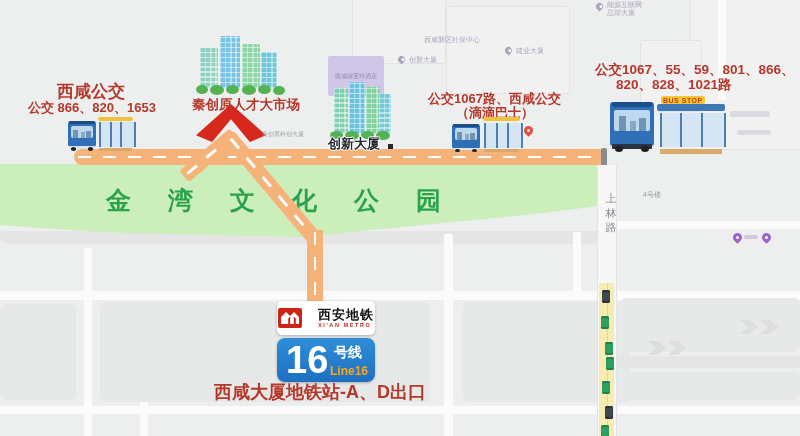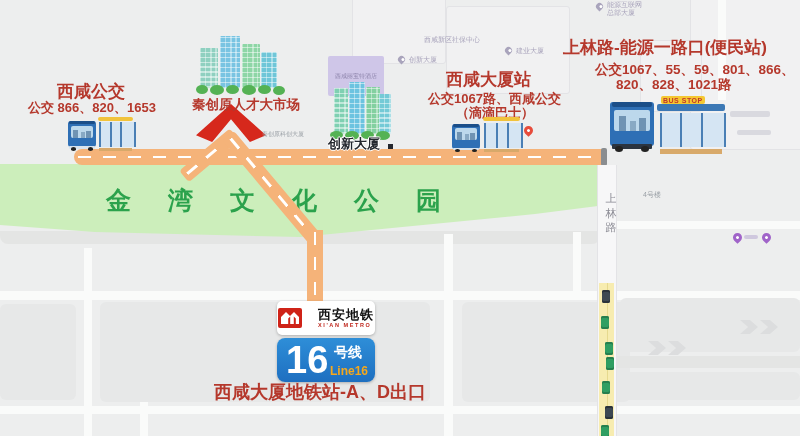--- a/index.html
+++ b/index.html
@@ -191,21 +191,20 @@
       <div class="wheel r"></div>
   </div>
   <div class="shelter" style="left:98px;top:117px;width:35px;height:34px;">
     <div class="roof" style="top:0;"></div>
       <div class="glass" style="top:16%;height:72%;"></div>
     <div class="div1" style="top:16%;height:72%;"></div>
       <div class="div2" style="top:16%;height:72%;"></div>
     <div class="bench"></div>
   </div>
 
-  <div class="red-t" style="left:446px;top:68px;font-size:17px;">西咸大厦站</div>
   <div class="red-t" style="left:428px;top:90px;font-size:13px;font-weight:700;">公交1067路、西咸公交</div>
   <div class="red-t" style="left:456px;top:104px;font-size:13px;font-weight:700;">（滴滴巴士）</div>
   <div class="bus" style="left:452px;top:124px;width:28px;height:28px;">
     <div class="body"></div>
       <div class="roof"></div>
     <div class="glass">
         <div class="sky1"></div>
         <div class="sky2"></div>
         <div class="sky3"></div>
       </div>
@@ -215,21 +214,20 @@
   </div>
   <div class="shelter" style="left:483px;top:117px;width:37px;height:35px;">
     <div class="roof" style="top:0;"></div>
       <div class="glass" style="top:16%;height:72%;"></div>
     <div class="div1" style="top:16%;height:72%;"></div>
       <div class="div2" style="top:16%;height:72%;"></div>
     <div class="bench"></div>
   </div>
   <div class="pin" style="left:524px;top:126px;"></div>
 
-  <div class="red-t" style="left:563px;top:36px;font-size:17px;">上林路-能源一路口(便民站)</div>
   <div class="red-t" style="left:595px;top:61px;font-size:13.5px;font-weight:700;">公交1067、55、59、801、866、</div>
   <div class="red-t" style="left:616px;top:76px;font-size:13.5px;font-weight:700;">820、828、1021路</div>
   <div class="bus" style="left:610px;top:102px;width:44px;height:50px;">
     <div class="body"></div>
       <div class="roof"></div>
     <div class="glass">
         <div class="sky1"></div>
         <div class="sky2"></div>
         <div class="sky3"></div>
       </div>

